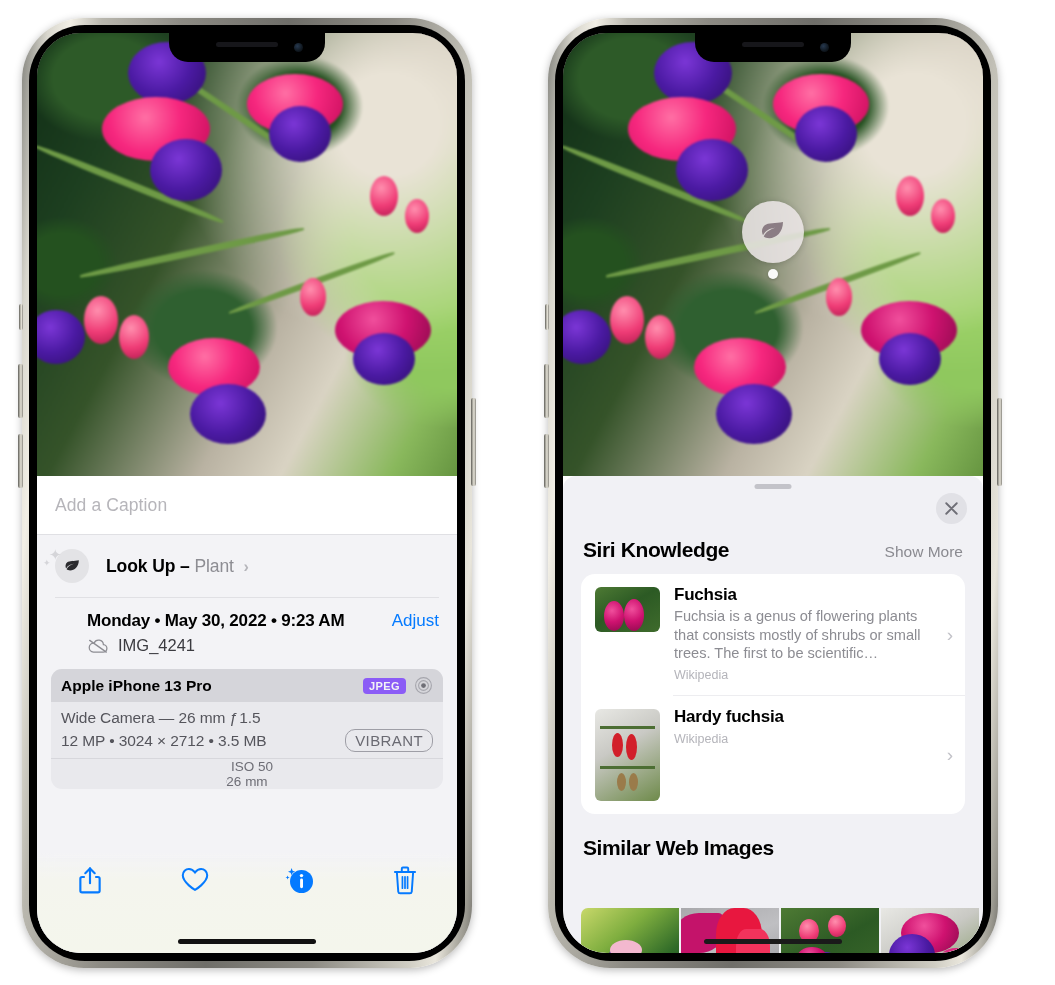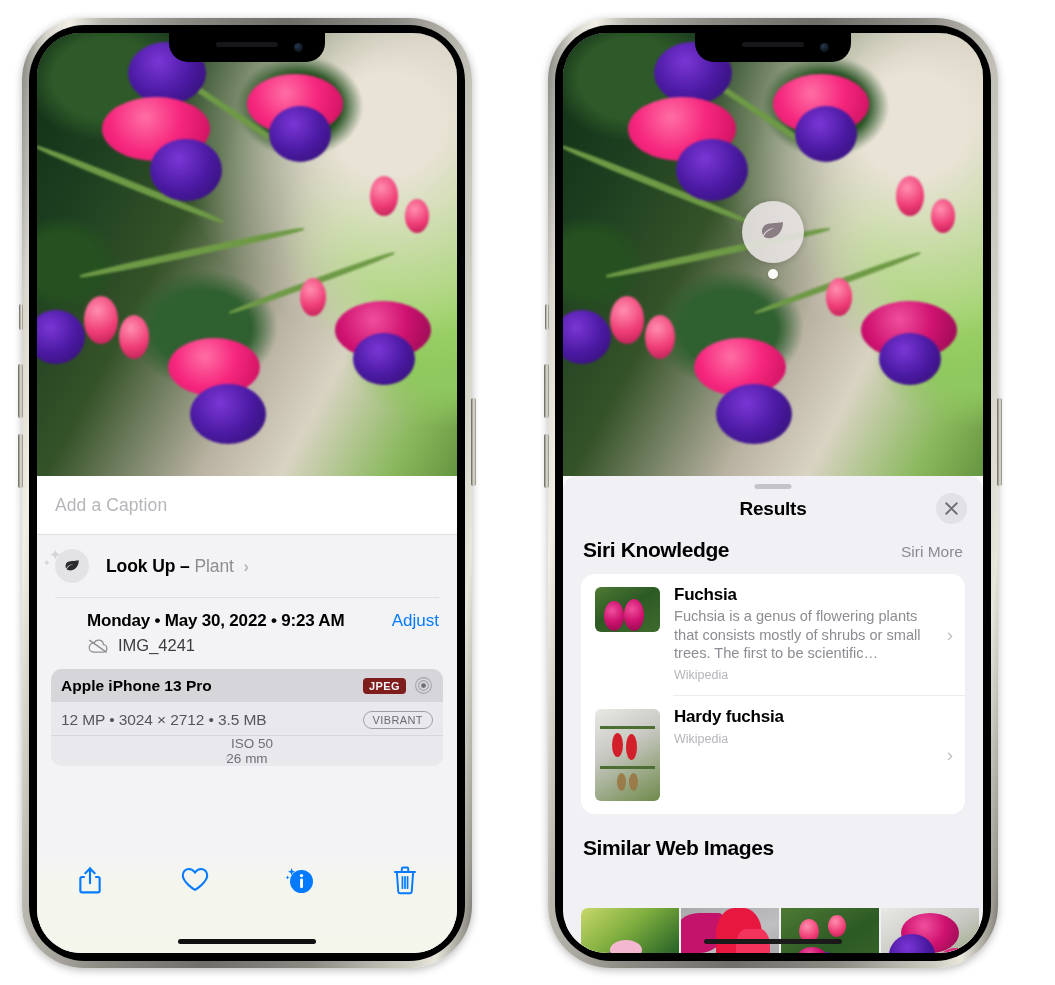--- a/index.html
+++ b/index.html
@@ -78,26 +78,26 @@
   .meta-top{display:flex;justify-content:space-between;align-items:baseline;}
   .meta-date{font-size:17px;font-weight:bold;color:#000;letter-spacing:-.2px;}
   .adjust{font-size:17px;color:#047aff;}
   .meta-file{display:flex;align-items:center;margin-top:5px;gap:9px;}
   .meta-file .fname{font-size:16.5px;color:#3b3b40;}
 
   .camcard{margin:14px 14px 0 14px;border-radius:11px;overflow:hidden;background:#e9e9ed;}
   .cam-h{background:#d5d5da;height:33px;display:flex;align-items:center;justify-content:space-between;padding:0 10px;}
   .cam-h .name{font-size:15.5px;font-weight:bold;color:#000;}
   .cam-h .rt{display:flex;align-items:center;gap:8px;}
-  .jpeg{background:#7f1d1d;color:#f3f3f6;font-size:11px;font-weight:bold;border-radius:4px;padding:2px 6px;letter-spacing:.4px;}
+  .jpeg{background:#8b5cf6;color:#f3f3f6;font-size:11px;font-weight:bold;border-radius:4px;padding:2px 6px;letter-spacing:.4px;}
   .cam-b{padding:7px 10px 6px 10px;}
   .cam-b .l1{font-size:15.5px;color:#55555c;letter-spacing:-.1px;}
   .cam-b .l2row{display:flex;justify-content:space-between;align-items:center;margin-top:2px;}
   .cam-b .l2{font-size:15.5px;color:#55555c;letter-spacing:-.1px;}
-  .vibrant{border:1px solid #9e9ea6;border-radius:10px;color:#6a6a72;font-size:11px;padding:2px 9px;letter-spacing:.4px;}
+  .vibrant{border:1px solid #9e9ea6;border-radius:10px;color:#6a6a72;font-size:15px;padding:2px 9px;letter-spacing:.4px;}
   .cam-f{border-top:1px solid #d7d7dc;display:flex;align-items:center;height:30px;flex-direction:column;}
   .cam-f .cell{flex:1;text-align:center;font-size:13.5px;color:#6e6e76;position:relative;}
   .cam-f .cell:first-child{text-align:left;padding-left:10px;}
   .cam-f .cell:last-child{text-align:right;padding-right:10px;}
   .cam-f .cell+.cell:before{content:"";position:absolute;left:0;top:6px;bottom:6px;width:1px;background:#cfcfd5;}
 
   .tabbar{position:absolute;left:0;right:0;bottom:0;height:88px;
       background:linear-gradient(to bottom,rgba(243,243,246,.55) 0%,#f4f5ee 28%,#f4f6ec 100%);
       backdrop-filter:blur(8px);display:flex;align-items:flex-start;padding-top:12px;}
   .tabbar .ti{flex:1;display:flex;justify-content:center;}
@@ -233,20 +233,21 @@
               <span>
                 <svg width="19" height="19" viewBox="0 0 24 24">
                   <circle cx="12" cy="12" r="10" fill="none" stroke="#a6a6ad" stroke-width="1.4"></circle>
                   <circle cx="12" cy="12" r="6.2" fill="none" stroke="#a6a6ad" stroke-width="1.4"></circle>
                   <circle cx="12" cy="12" r="3" fill="#6e6e76"></circle>
                 </svg>
               </span>
             </span>
           </div>
           <div class="cam-b">
+            <div class="l1">Wide Camera — 26 mm ƒ 1.5</div>
             <div class="l2row">
               <span class="l2">12 MP • 3024 × 2712 • 3.5 MB</span>
               <span class="vibrant">VIBRANT</span>
             </div>
           </div>
           <div class="cam-f">
             <span class="cell">ISO 50</span>
             <span class="cell">26 mm</span>
             <span class="cell">0 ev</span>
             <span class="cell">ƒ1.5</span>
@@ -334,30 +335,29 @@
         <div class="leafbadge">
           <svg width="30" height="30" viewBox="0 0 24 24">
               <path d="M20 4c0 8-5.5 13-11 13-2 0-3.4-.6-4.4-1.4C6 12 10 9.6 14 8.6c-4.6.3-8.2 2.4-10 6C2.6 12 3 8.6 5.4 6.6 8 4.4 14 5.4 20 4z" fill="#8b7d84"></path>
             </svg>
         </div>
         <div class="leafdot"></div>
       </div>
 
       <div class="rsheet">
         <div class="grabber"></div>
-        <div class="rtitle">Results</div>
         <div class="closebtn">
           <svg width="15" height="15" viewBox="0 0 16 16">
             <path d="M2.4 2.4 L13.6 13.6 M13.6 2.4 L2.4 13.6" stroke="#6e6e76" stroke-width="2" stroke-linecap="round"></path>
           </svg>
         </div>
 
         <div class="sec-h">
           <span class="t">Siri Knowledge</span>
-          <span class="a">Siri More</span>
+          <span class="a">Show More</span>
         </div>
 
         <div class="kcard">
           <div class="krow">
             <span class="kthumb t3">
               <i class="fl mag" style="position:absolute;left:14%;top:30%;width:20px;height:30px;"></i>
               <i class="fl mag" style="position:absolute;left:44%;top:26%;width:20px;height:32px;"></i>
             </span>
             <span class="ktxt">
               <span class="ktitle" style="display:block;">Fuchsia</span>

